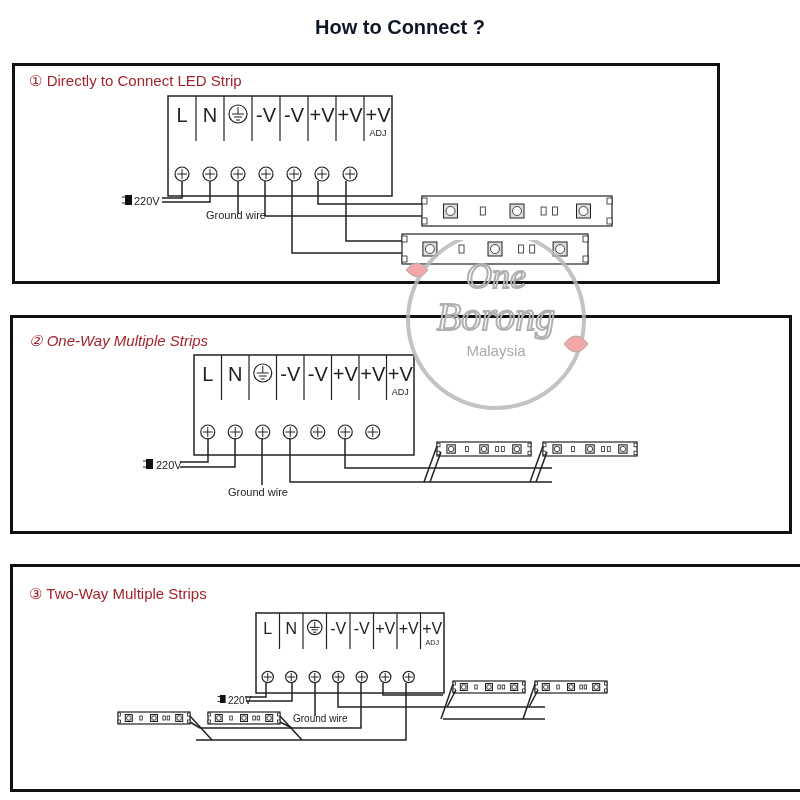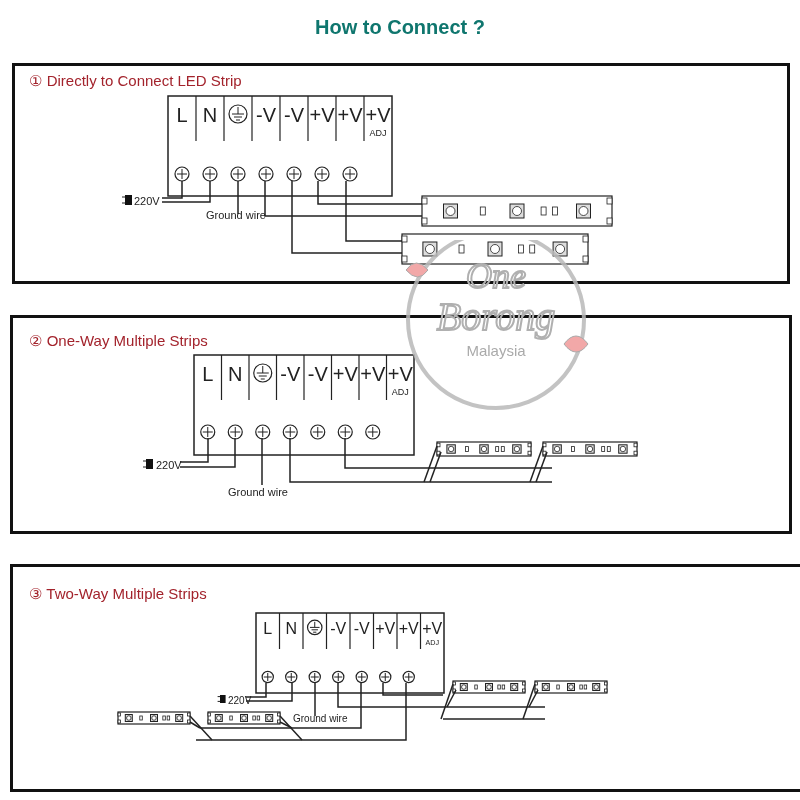--- a/index.html
+++ b/index.html
@@ -1,33 +1,33 @@
 <!DOCTYPE html>
 <html><head>
 <meta charset="utf-8">
 <style>
   html,body{margin:0;padding:0;background:#fff;}
   body{width:800px;height:800px;position:relative;overflow:hidden;font-family:"Liberation Sans",sans-serif;}
-  .title{position:absolute;left:0;width:800px;top:16px;text-align:center;font-weight:bold;font-size:20px;color:#0f766e;}
+  .title{position:absolute;left:0;width:800px;top:16px;text-align:center;font-weight:bold;font-size:20px;color:#0f172a;}
   .panel{position:absolute;border:3px solid #111;box-sizing:border-box;background:#fff;}
   .panel-title{position:absolute;left:14px;top:6px;font-size:15px;color:#a3232c;}
   svg{position:absolute;left:0;top:0;}
   .lbl{font-family:"Liberation Sans",sans-serif;fill:#222;}
   .wm{position:absolute;left:398px;top:240px;width:196px;height:170px;pointer-events:none;}
 </style>
 </head>
 <body>
 
 <div class="title">How to Connect ?</div>
 
-<div class="panel" style="left:12px;top:63px;width:778px;height:221px;">
+<div class="panel" style="left:12px;top:63px;width:708px;height:221px;">
   <div class="panel-title"><span>①</span> <span>Directly to Connect LED Strip</span></div>
 </div>
 
-<div class="panel" style="left:10px;top:315px;width:782px;height:219px;">
+<div class="panel" style="left:10px;top:315px;width:782px;height:219px;font-style:italic;">
   <div class="panel-title" style="left:16px;top:14px;"><span>②</span> <span>One-Way Multiple Strips</span></div>
 </div>
 
 <div class="panel" style="left:10px;top:564px;width:796px;height:228px;">
   <div class="panel-title" style="left:16px;top:18px;"><span>③</span> <span>Two-Way Multiple Strips</span></div>
 </div>
 
 <svg id="diagram" width="800" height="800">
     <rect x="168" y="96" width="224" height="100" fill="#fff" stroke="#222" stroke-width="1.5"></rect>
     <text x="182" y="122" font-size="20" text-anchor="middle" class="lbl">L</text>

